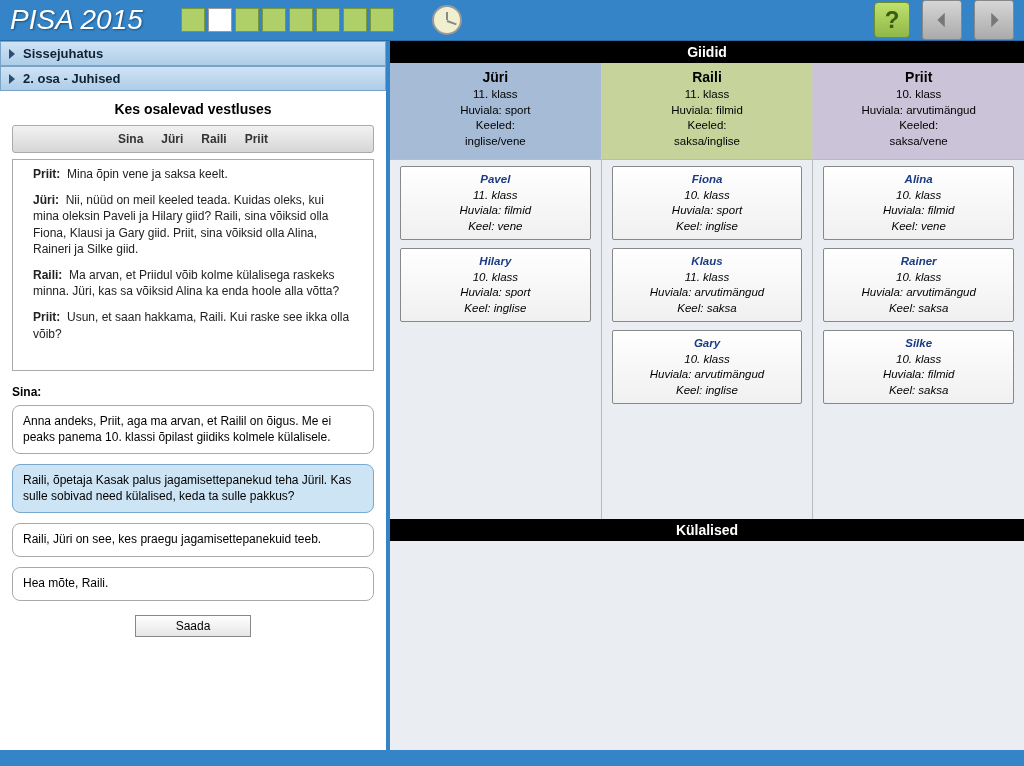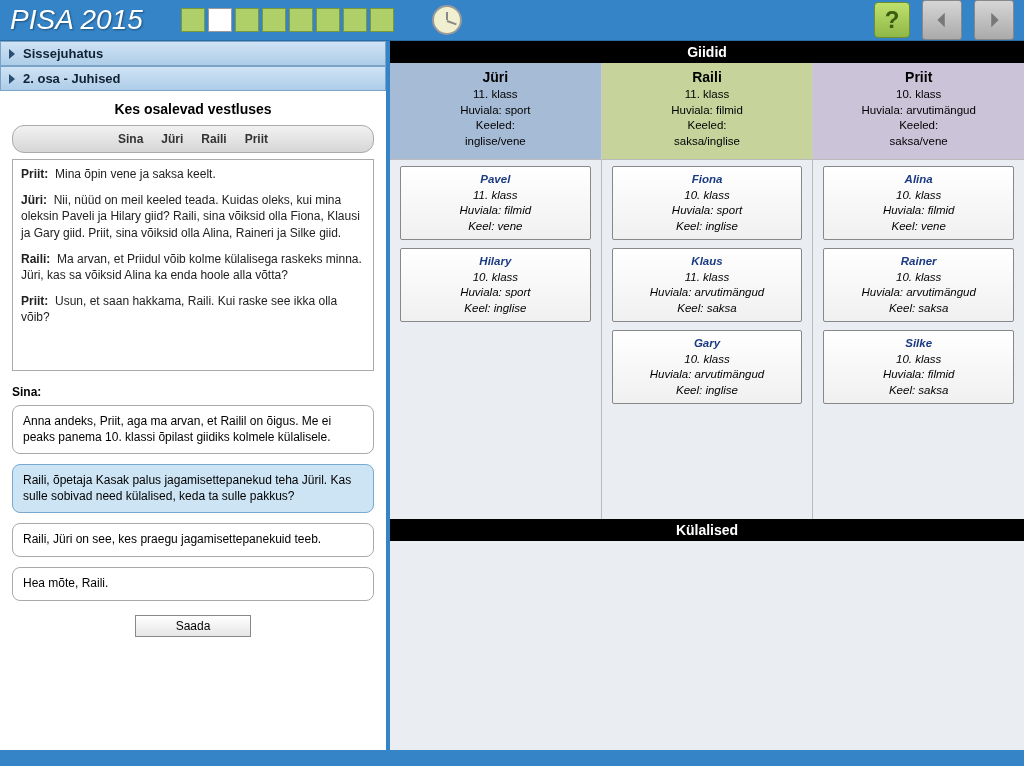--- a/index.html
+++ b/index.html
@@ -111,36 +111,36 @@
   }
   .panel-title {
     font-weight:bold;
     font-size:14px;
     text-align:center;
     margin-bottom:8px;
   }
   .participants-bar {
     background: linear-gradient(#f2f2f2,#d6d6d6);
     border:1px solid #aaa;
-    border-radius:12px;
+    border-radius:3px;
     padding:6px 10px;
     display:flex;
     justify-content:center;
     gap:18px;
     font-weight:bold;
     font-size:12px;
     color:#333;
     margin-bottom:6px;
     align-items:flex-end;
   }
   .chat-log {
     border:1px solid #aaa;
     height:212px;
     overflow-y:scroll;
-    padding:6px 8px;
+    padding:6px 20px;
     font-size:12px;
     color:#222;
     background:#fff;
   }
   .chat-log p { margin-bottom:10px; line-height:1.35; }
   .chat-log b { font-weight:bold; }
   .you-label { font-weight:bold; margin:14px 0 6px 0; }
   .choice {
     border:1px solid #aaa;
     border-radius:8px;

